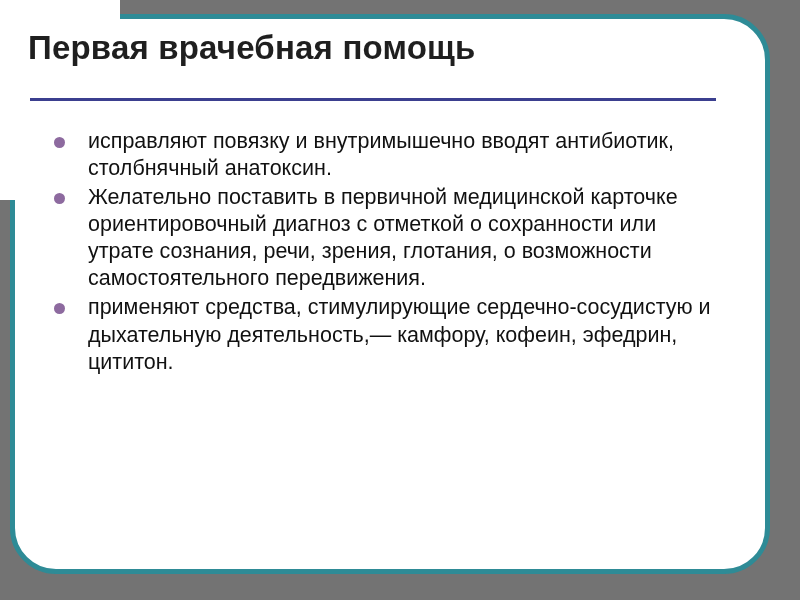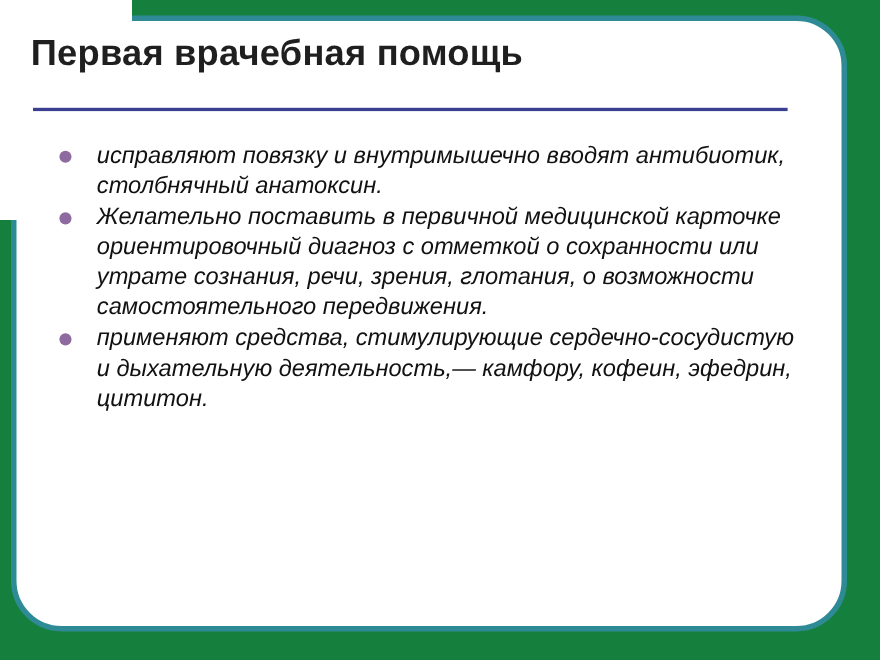--- a/index.html
+++ b/index.html
@@ -10,21 +10,21 @@
     width: 800px;
     height: 600px;
     background: #ffffff;
     font-family: "Liberation Sans", sans-serif;
     overflow: hidden;
   }
   .slide {
     position: relative;
     width: 800px;
     height: 600px;
-    background: #15803d;
+    background: #737373;
     box-sizing: border-box;
   }
   
   .frame {
     position: absolute;
     left: 10px;
     top: 14px;
     width: 760px;
     height: 560px;
     border: 5px solid #2e8b96;
@@ -94,21 +94,20 @@
     position: absolute;
     left: 8px;
     top: 9px;
     width: 11px;
     height: 11px;
     border-radius: 50%;
     background: #8d6a9f;
   }
   .bullet-text {
     display: block;
-    font-style: italic;
   }
 </style>
 </head>
 <body>
 
 <div class="slide">
 
   <div class="frame"></div>
   <div class="notch-top"></div>
   <div class="notch-left"></div>

